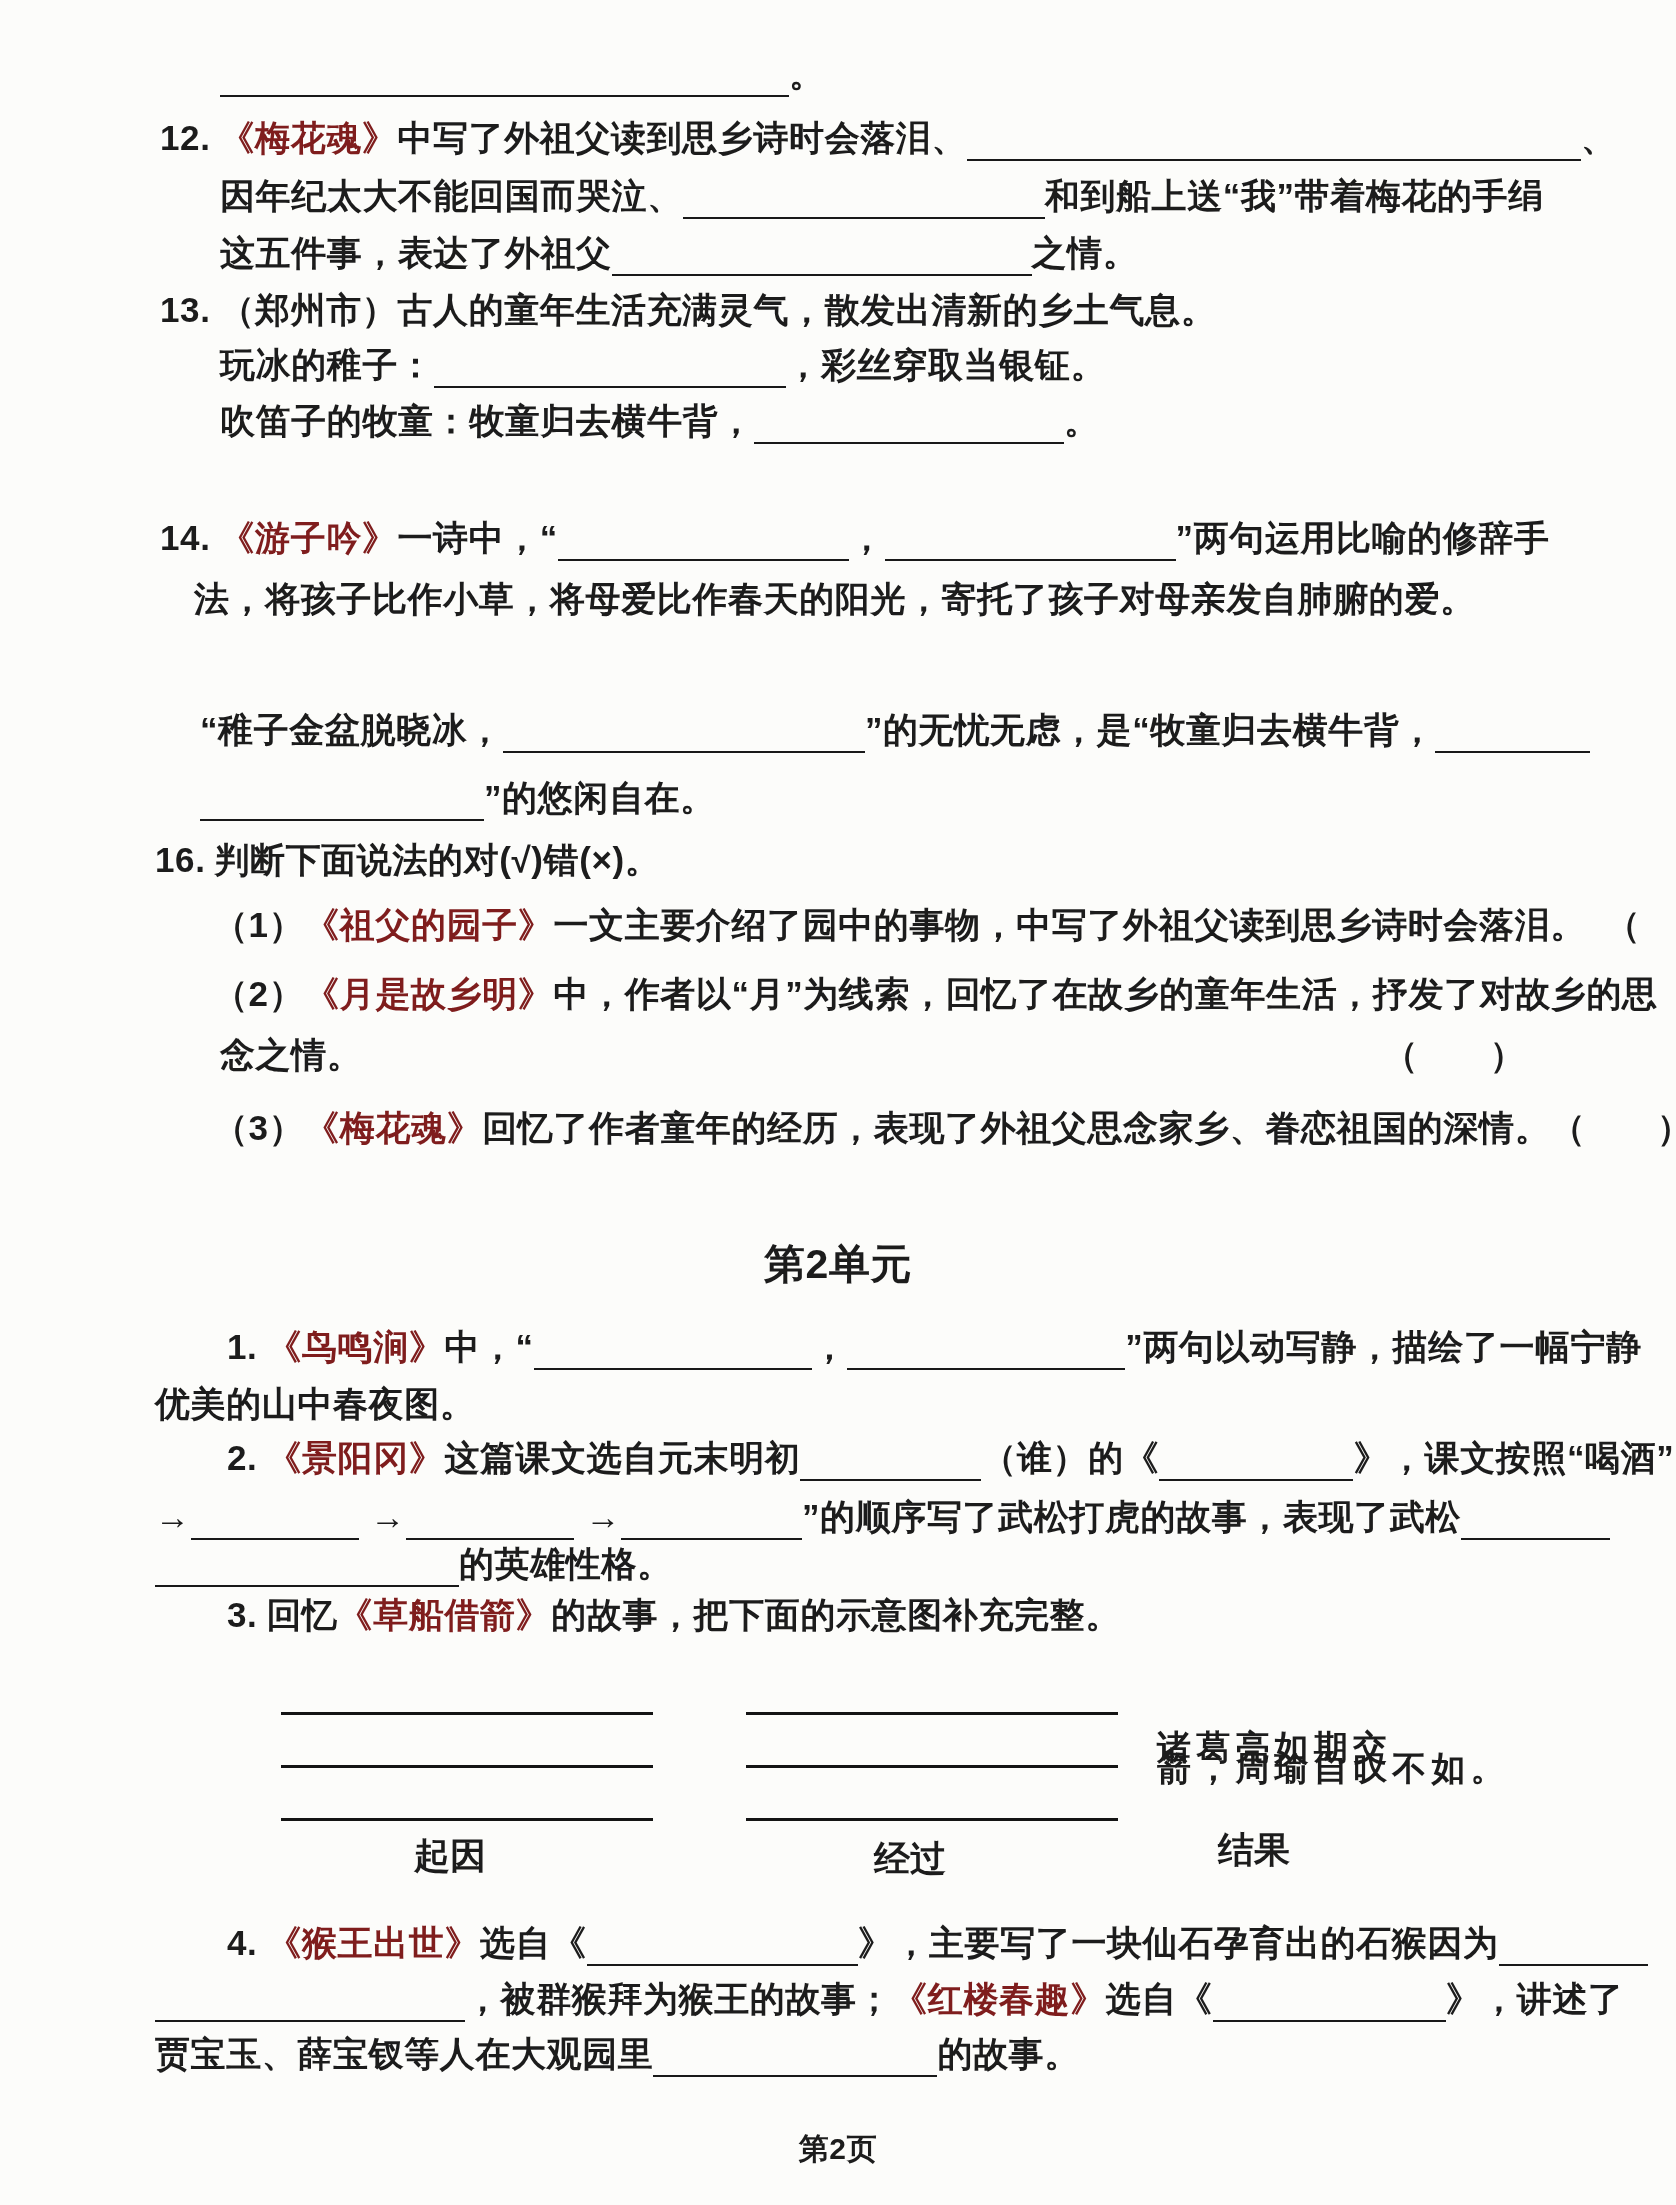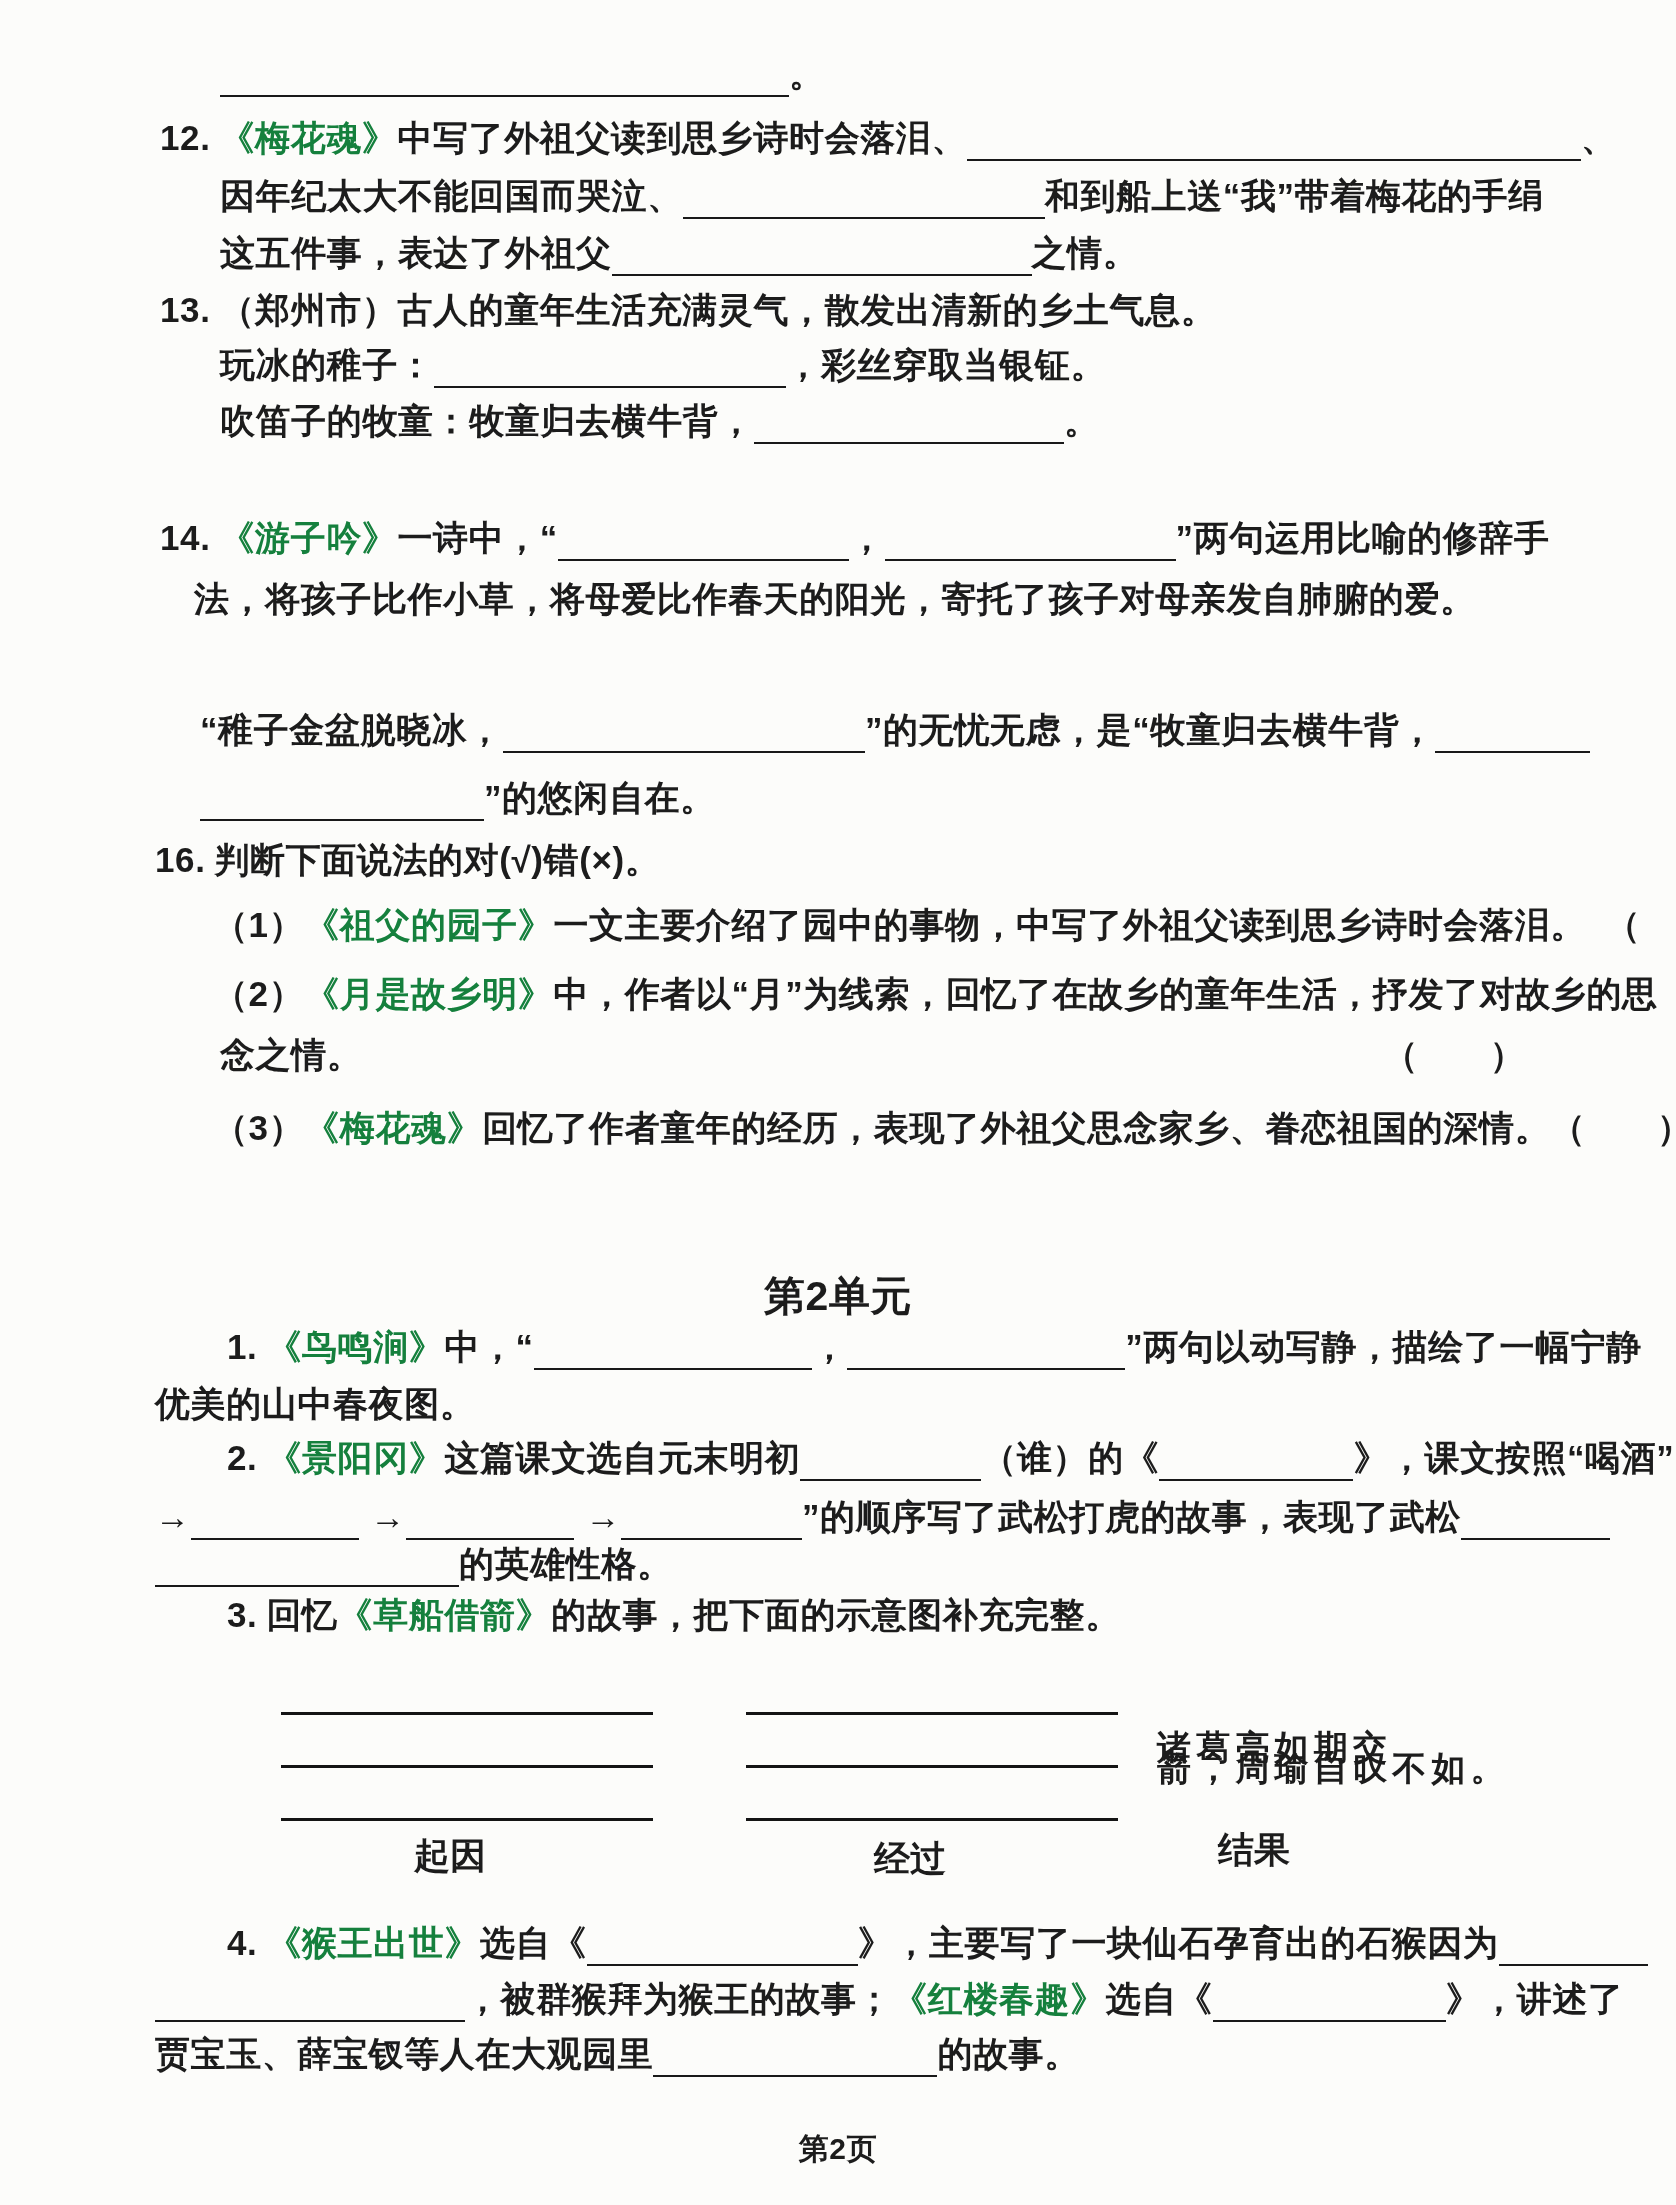--- a/index.html
+++ b/index.html
@@ -13,21 +13,21 @@
     color:#1c1c1c;
   }
   .line{
     position:absolute;
     white-space:nowrap;
     font-size:35px;
     line-height:47px;
     font-weight:700;
     letter-spacing:0.6px;
   }
-  .red{color:#15803d;}
+  .red{color:#7f1d1d;}
   .num{margin-right:9px;}
   .blank{
     display:inline-block;
     border-bottom:2.6px solid #191919;
     height:36px;
     vertical-align:bottom;
   }
   .heading{
     left:0;width:100%;
     text-align:center;
@@ -112,21 +112,21 @@
   <div class="line" style="left:213px;top:970px;">
     <span>（2）</span><span class="red">《月是故乡明》</span><span>中，作者以“月”为线索，回忆了在故乡的童年生活，抒发了对故乡的思</span>
   </div>
   <div class="line" style="left:220px;top:1031px;width:1422px;">
     <span>念之情。</span><span class="paren-abs">（　　）</span>
   </div>
   <div class="line" style="left:213px;top:1104px;">
     <span>（3）</span><span class="red">《梅花魂》</span><span>回忆了作者童年的经历，表现了外祖父思念家乡、眷恋祖国的深情。</span><span>（　　）</span>
   </div>
 
-  <div class="line heading" style="top:1238px;margin-top:32px;">第2单元</div>
+  <div class="line heading" style="top:1238px;">第2单元</div>
 
   <div class="line" style="left:227px;top:1323px;">
     <span class="num">1.</span><span class="red">《鸟鸣涧》</span><span>中，“</span><span class="blank" style="width:278px;"></span><span>，</span><span class="blank" style="width:278px;"></span><span>”两句以动写静，描绘了一幅宁静</span>
   </div>
   <div class="line" style="left:155px;top:1380px;">
     <span>优美的山中春夜图。</span>
   </div>
 
   <div class="line" style="left:227px;top:1434px;">
     <span class="num">2.</span><span class="red">《景阳冈》</span><span>这篇课文选自元末明初</span><span class="blank" style="width:181px;"></span><span>（谁）的《</span><span class="blank" style="width:194px;"></span><span>》，课文按照“喝酒”</span>

